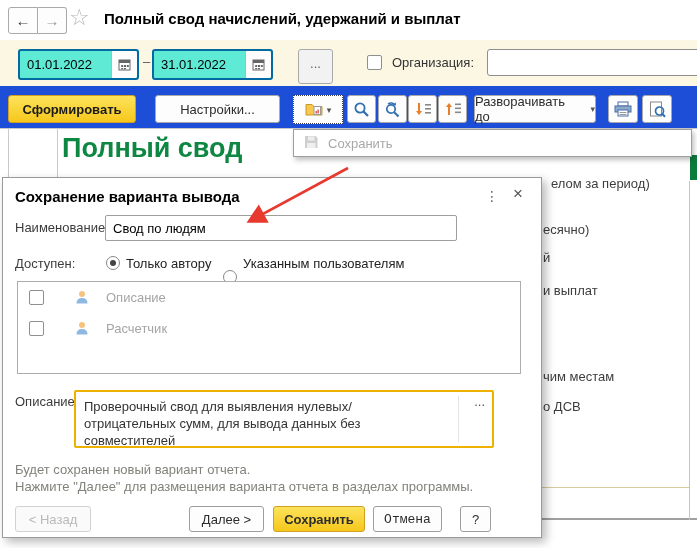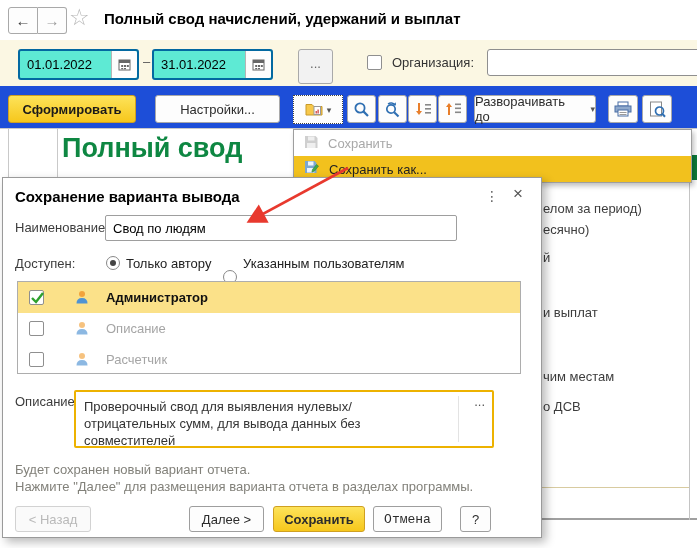--- a/index.html
+++ b/index.html
@@ -216,86 +216,59 @@
           <line x1="13.4" y1="13" x2="16" y2="15.8" stroke="#2f6fb2" stroke-width="2"></line>
         </svg>
     </div>
   </div>
 
   <div class="abs report-topline"></div>
   <div class="abs vline" style="left:8px;top:129px;height:48px;"></div>
   <div class="abs vline" style="left:57px;top:129px;height:48px;"></div>
   <div class="abs report-title">Полный свод</div>
 
-  <div class="frag" style="top:201px;">елом за период)</div>
+  <div class="frag" style="top:176px;margin-left:8px;">елом за период)</div>
   <div class="frag" style="top:222px;">есячно)</div>
   <div class="frag" style="top:250px;">й</div>
-  <div class="frag" style="top:283px;margin-top:22px;">и выплат</div>
+  <div class="frag" style="top:283px;">и выплат</div>
   <div class="frag" style="top:369px;">чим местам</div>
   <div class="frag" style="top:399px;">о ДСВ</div>
   <div class="abs beigeline"></div>
   <div class="abs panelbottom"></div>
   <div class="abs panelright"></div>
   <div class="abs greensliver"></div>
 
   <div class="abs menu">
     <div class="menuitem disabled">
       <span>
         <svg width="14" height="14">
             <path d="M1 1 h10.5 l2 2 v10 h-12.5 z" fill="#cfcfcf"></path>
             <rect x="3" y="8" width="8.5" height="5" fill="#efefef"></rect>
             <rect x="4" y="1.5" width="6.5" height="4" fill="#efefef"></rect>
           </svg>
       </span>
       <span class="mlabel">Сохранить</span>
     </div>
-    <div class="menuitem hl">
-      <span>
-        <svg width="15" height="15">
-            <path d="M1 1 h9.5 l2 2 v10 h-11.5 z" fill="#7ba7d0"></path>
-            <rect x="3" y="8" width="7.5" height="4.5" fill="#eef4fa"></rect>
-            <rect x="4" y="1.5" width="5.5" height="4" fill="#eef4fa"></rect>
-            <path d="M8.5 9.5 l4 -5 2 1.6 -4 5 -2.6 1 z" fill="#3faa4c" stroke="#2c7f38" stroke-width="0.6"></path>
-          </svg>
-      </span>
-      <span class="mlabel">Сохранить как...</span>
-    </div>
   </div>
 
   <div class="abs dialog">
     <div class="abs dlg-title">Сохранение варианта вывода</div>
     <div class="abs kebab">⋮</div>
     <div class="abs closex">×</div>
 
     <div class="abs fldlabel" style="left:12px;top:42px;">Наименование:</div>
     <input class="abs nameinput" value="Свод по людям" style="">
 
     <div class="abs fldlabel" style="left:12px;top:78px;">Доступен:</div>
     <div class="abs radio sel" style="left:103px;top:78px;"></div>
     <div class="abs" style="left:123px;top:78px;">Только автору</div>
     <div class="abs radio" style="left:220px;top:78px;"></div>
     <div class="abs" style="left:240px;top:78px;">Указанным пользователям</div>
 
     <div class="abs userlist">
-      <div class="userrow hl">
-        <div class="checkbox">
-          <span class="checkmark">
-            <svg width="13" height="12">
-                <polyline points="1,6 5,10 12,1" fill="none" stroke="#2ea12e" stroke-width="2.4"></polyline>
-              </svg>
-          </span>
-        </div>
-        <span class="person">
-          <svg width="14" height="14">
-              <circle cx="7" cy="4" r="3" fill="#f2a33c"></circle>
-              <path d="M1.5 13.5 q0 -5.5 5.5 -5.5 t5.5 5.5 z" fill="#4f93d4"></path>
-            </svg>
-        </span>
-        <span class="uname">Администратор</span>
-      </div>
       <div class="userrow dim">
         <div class="checkbox"></div>
         <span class="person">
           <svg width="14" height="14">
               <circle cx="7" cy="4" r="3" fill="#f2a33c"></circle>
               <path d="M1.5 13.5 q0 -5.5 5.5 -5.5 t5.5 5.5 z" fill="#4f93d4"></path>
             </svg>
         </span>
         <span class="uname">Описание</span>
       </div>

